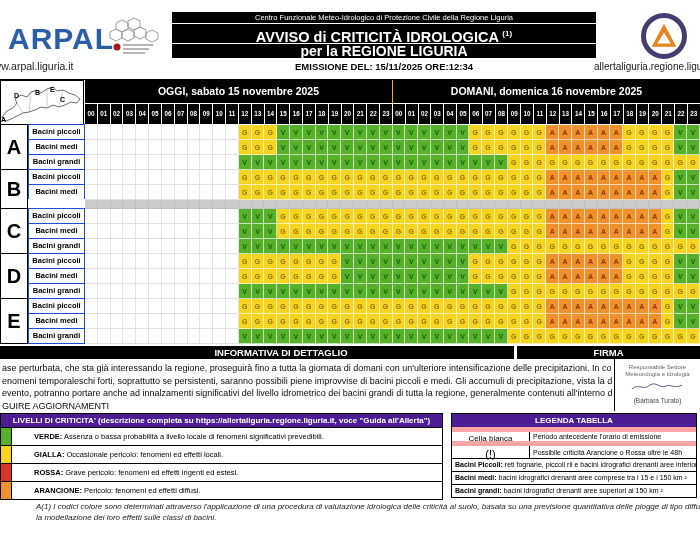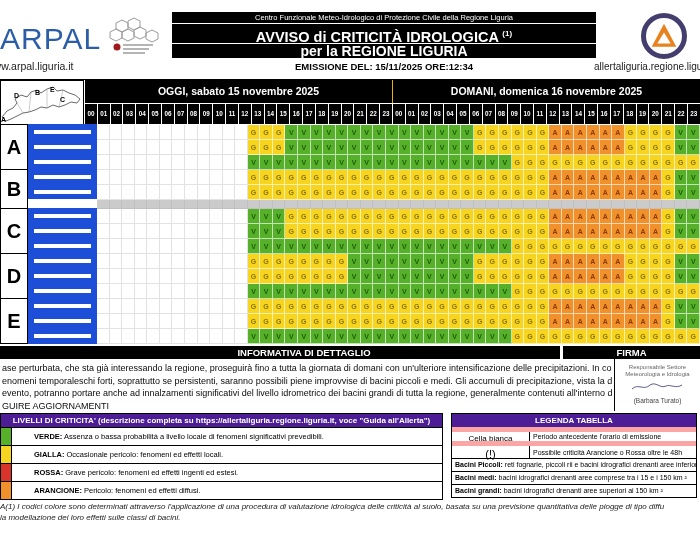--- a/index.html
+++ b/index.html
@@ -4,21 +4,21 @@
 <style>
   * { box-sizing: border-box; }
   html,body { margin:0; padding:0; }
   body {
     width:700px; height:540px; position:relative; overflow:hidden;
     background:#fff; font-family:"Liberation Sans", sans-serif; color:#000;
   }
   .abs { position:absolute; }
 
   
-  #arpal-logo { left:0; top:22px; font-size:30px; font-weight:normal; color:var(--arpal_blue,#2b5ea7); letter-spacing:1px; }
+  #arpal-logo { left:0; top:22px; font-size:30px; font-weight:bold; color:var(--arpal_blue,#2b5ea7); letter-spacing:1px;padding-left:8px; }
   #arpal-url  { left:-14px; top:60px; font-size:10.5px; color:#222; white-space:nowrap; }
   #cf-logo    { left:104px; top:16px; }
   #banner     { left:172px; top:12px; width:424px; }
   .bbar { background:#000; color:#fff; text-align:center; }
   #banner-l1 { height:11px; line-height:11px; font-size:7.5px; margin-bottom:1px; }
   #banner-l2 { height:19px; line-height:19px; font-size:14.5px; font-weight:bold; margin-bottom:1px; }
   #banner-l2 sup { font-size:8px; }
   #banner-l3 { height:14px; line-height:14px; font-size:14px; font-weight:bold; }
   #emission  { left:172px; top:61px; width:424px; text-align:center; font-size:9.5px; font-weight:bold; }
   #pc-logo   { left:641px; top:13px; width:46px; height:46px; border:5px solid #433e6e; border-radius:50%; background:#fff; }
@@ -37,39 +37,39 @@
   .hcell { flex:1; background:#000; color:#fff; font-size:6.3px; font-weight:bold; text-align:center; line-height:20px; }
 
   #grid-body { left:0; top:125px; width:700px; }
   .zone { display:flex; }
   .zone-letter { width:28px; border:1px solid #000; margin-top:-1px; background:#fff;
                  display:flex; align-items:center; justify-content:center;
                  font-size:20px; font-weight:bold; }
   .zone-rows { flex:1; }
   .g-row { display:flex; height:15px; }
   .g-row.short { height:9px; }
-  .row-label { width:69px; border:6px solid #1d4ed8; margin-top:-1px; background:#fff;
+  .row-label { width:57px; border:1px solid #1d4ed8; margin-top:-1px; background:#fff;
                font-size:7.5px; font-weight:bold; text-align:center; line-height:14px;
                white-space:nowrap; overflow:hidden; }
   .row-label.empty { border-color:transparent; }
   .cells { flex:1; display:flex; }
   .cell { flex:1; font-size:7px; font-weight:bold; text-align:center;
           border-right:1px solid rgba(255,255,255,.65); border-bottom:1px solid rgba(255,255,255,.65); }
   .g-row .cell { line-height:15px; }
   .g-row.short .cell { line-height:9px; }
   .c-G { background:var(--giallo,#f6d41f); color:#8a7500; }
   .c-V { background:var(--verde,#57b02a); color:#1c5c05; }
   .c-A { background:var(--arancione,#f0912c); color:#8c3a05; }
   .c-X { background:var(--grigio,#cbcbcb); border-right-color:#c0c0c0; border-bottom-color:#c0c0c0; }
   .c-dot { background:#fff; border-right-color:#e2e2e2; border-bottom-color:#e2e2e2; }
 
   
   #section-bar { left:0; top:346px; width:700px; height:13px; display:flex; gap:3px; }
   #section-bar .sb { background:#000; color:#fff; font-size:9.5px; font-weight:bold; text-align:center; line-height:13px; }
-  #sb-left { width:560px;padding-left:48px; }
+  #sb-left { width:514px;padding-left:48px; }
   #sb-right { flex:1; }
   #info-text { left:2px; top:362px; width:610px; font-size:9px; line-height:12.5px; color:#0a0a0a; }
   #info-text div { white-space:nowrap; overflow:hidden; }
   #firma-box { left:614px; top:359px; width:86px; height:52px; border-left:1px solid #000;
                text-align:center; padding-top:5px; }
   .firma-line { font-size:6px; color:#666; line-height:7px; }
   #firma-name { font-size:6.5px; color:#444; margin-top:1px; }
 
   
   #levels-table { left:0; top:413px; width:443px; border:1px solid #000; }
@@ -80,21 +80,21 @@
   .lev-chip { width:11px; border-right:1px solid #000; }
   .lev-text { flex:1; font-size:7.5px; line-height:17px; padding-left:22px; white-space:nowrap; overflow:hidden; }
   .leg-row { display:flex; border-top:5px solid #fca5a5; }
   .leg-term { width:78px; border-right:1px solid #000; font-size:8px; text-align:center; }
   .leg-term.big { font-size:11px; }
   .leg-desc { flex:1; font-size:7px; padding-left:3px; display:flex; align-items:center; }
   .leg-full { border-top:1px solid #000; font-size:7px; padding:2px 3px 1px 3px; white-space:nowrap; overflow:hidden; }
 
   
   #footnote { left:0; top:502px; width:700px; font-size:8px; font-style:italic; color:#222; line-height:10.5px; }
-  #footnote div { white-space:nowrap; overflow:hidden; }
+  #footnote div { white-space:nowrap; overflow:hidden;padding-left:36px; }
 </style>
 </head>
 <body>
 
 <div class="abs" id="arpal-logo">ARPAL</div>
 <div class="abs" id="arpal-url">www.arpal.liguria.it</div>
 
 <div class="abs" id="cf-logo">
   <svg width="66" height="50" viewBox="0 0 66 50">
     <g stroke="#9a9a9a" stroke-width="1" fill="none">

